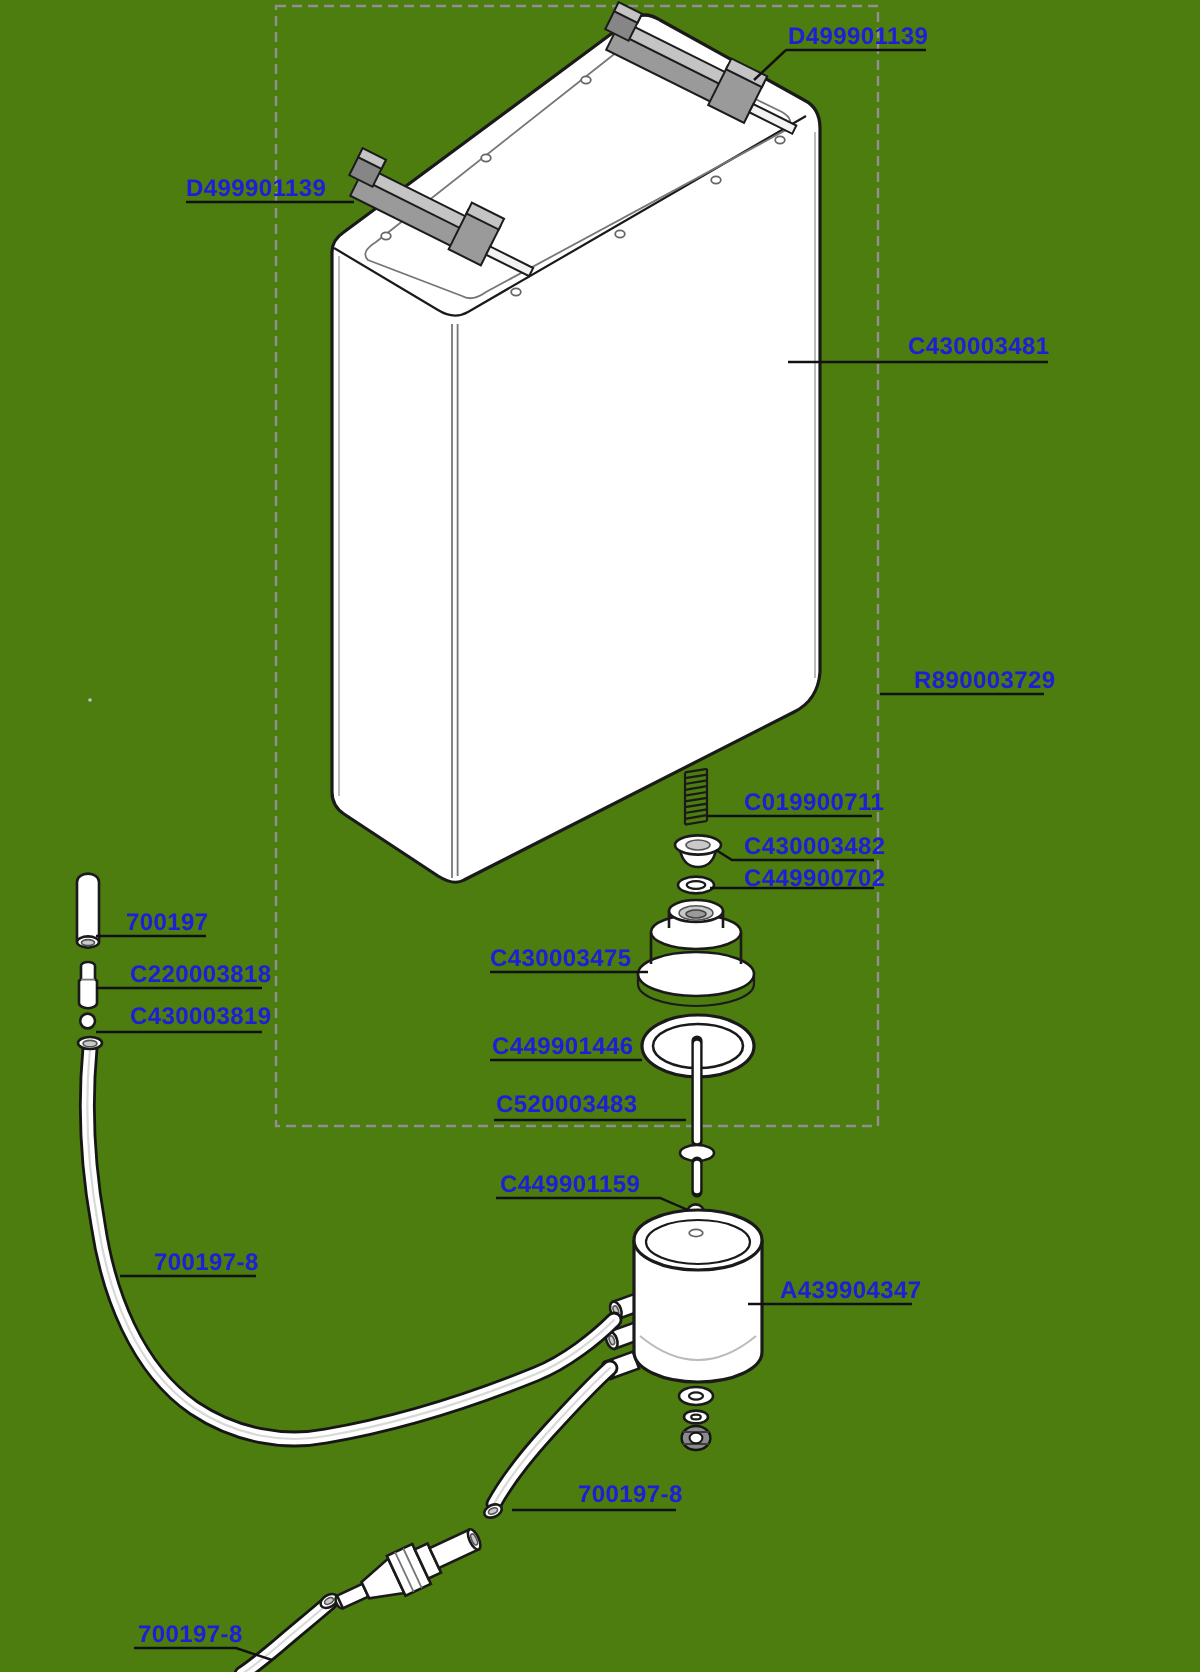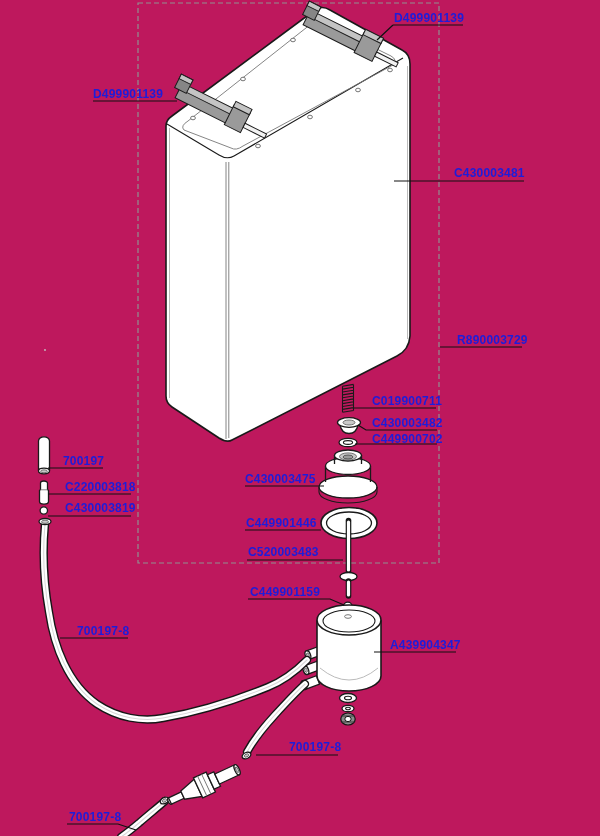--- a/index.html
+++ b/index.html
@@ -1,16 +1,16 @@
 <!DOCTYPE html>
 <html><head>
 <meta charset="utf-8">
 <style>
   html,body{margin:0;padding:0;background:#ffffff;}
-  .stage{position:relative;width:600px;height:836px;background:#be185d;overflow:hidden;
+  .stage{position:relative;width:600px;height:836px;background:#4d7c0f;overflow:hidden;
          font-family:"Liberation Sans",sans-serif;}
   svg{display:block}
   .ol{fill:#ffffff;stroke:#1a1a1a;stroke-width:1.3;}
   .ol2{fill:#ffffff;stroke:#1a1a1a;stroke-width:1.6;}
   .nofill{fill:none;stroke:#1a1a1a;stroke-width:1.1;}
   .soft{fill:none;stroke:#777;stroke-width:0.9;}
   .faint{fill:none;stroke:#bbbbbb;stroke-width:1;}
   .lead{fill:none;stroke:#111111;stroke-width:1.2;}
   .dash{fill:none;stroke:#909090;stroke-width:1.2;stroke-dasharray:5 3;}
   .gmid{fill:#9a9a9a;stroke:#1c1c1c;stroke-width:1;}

